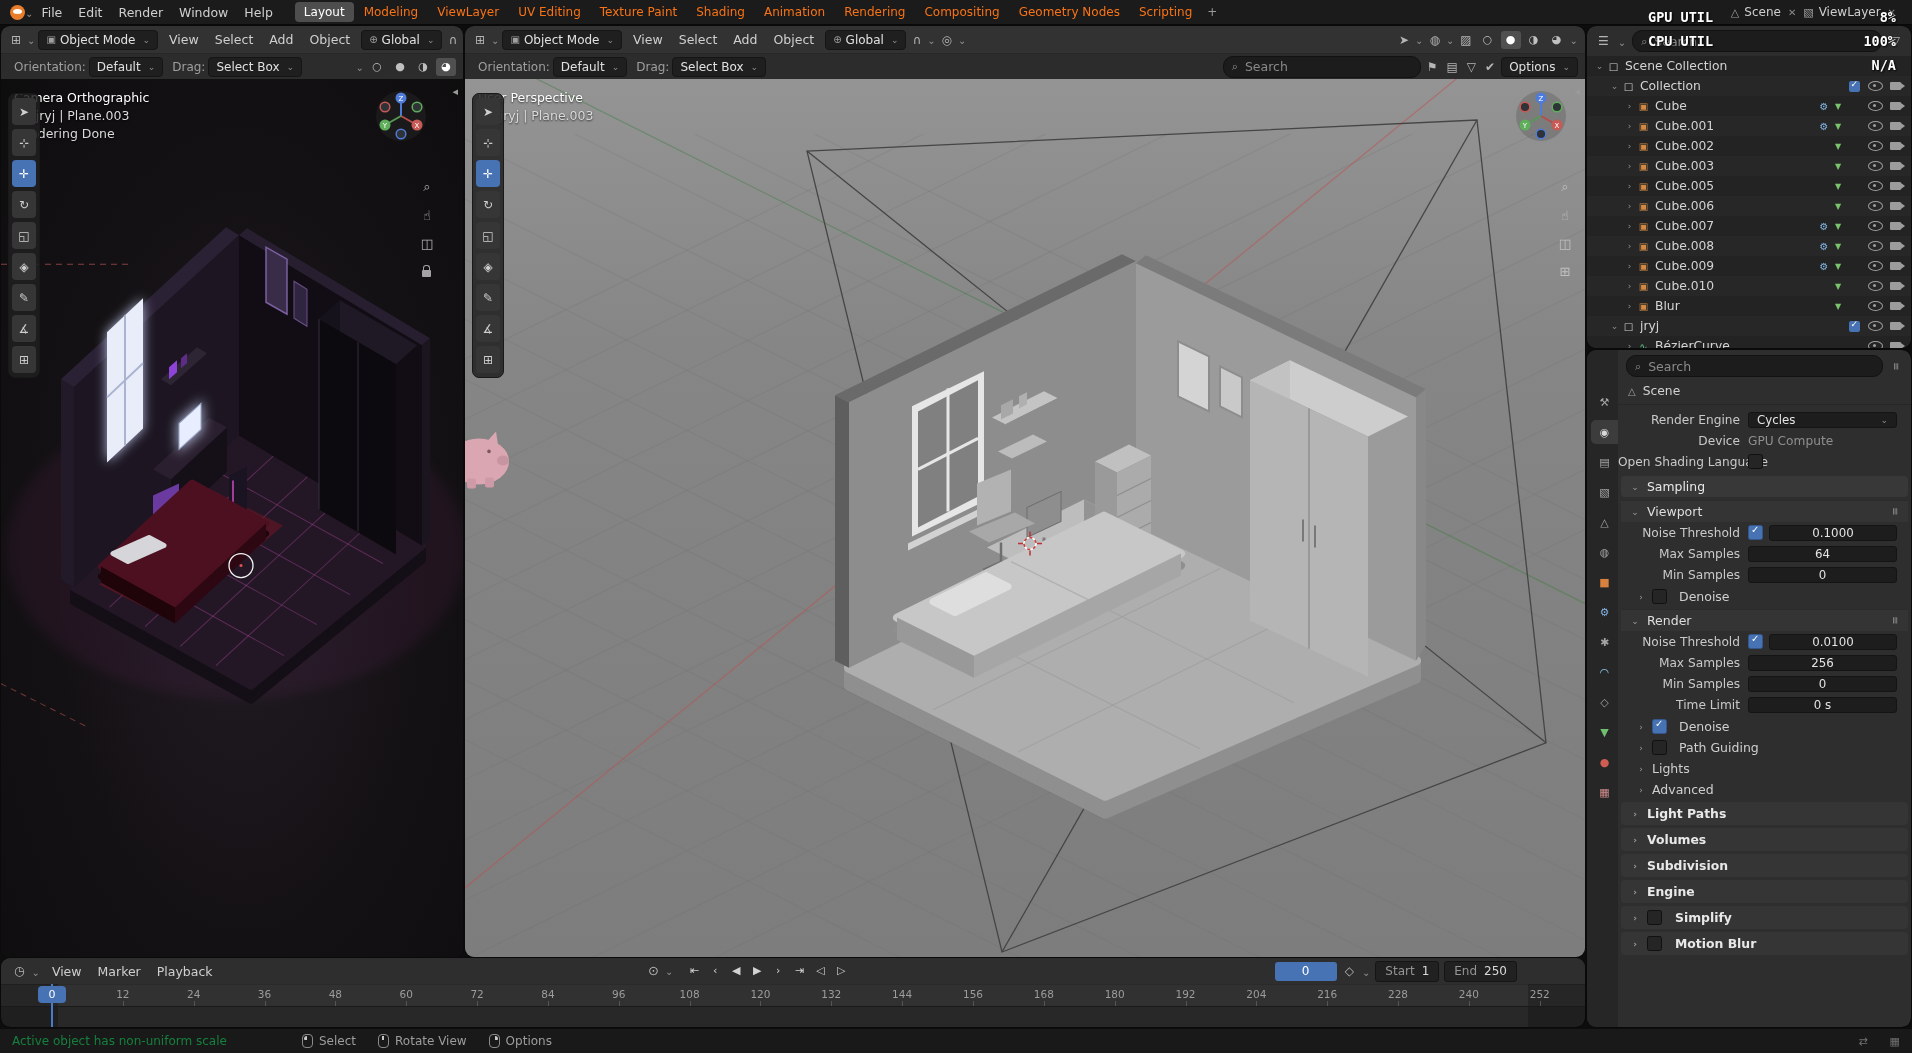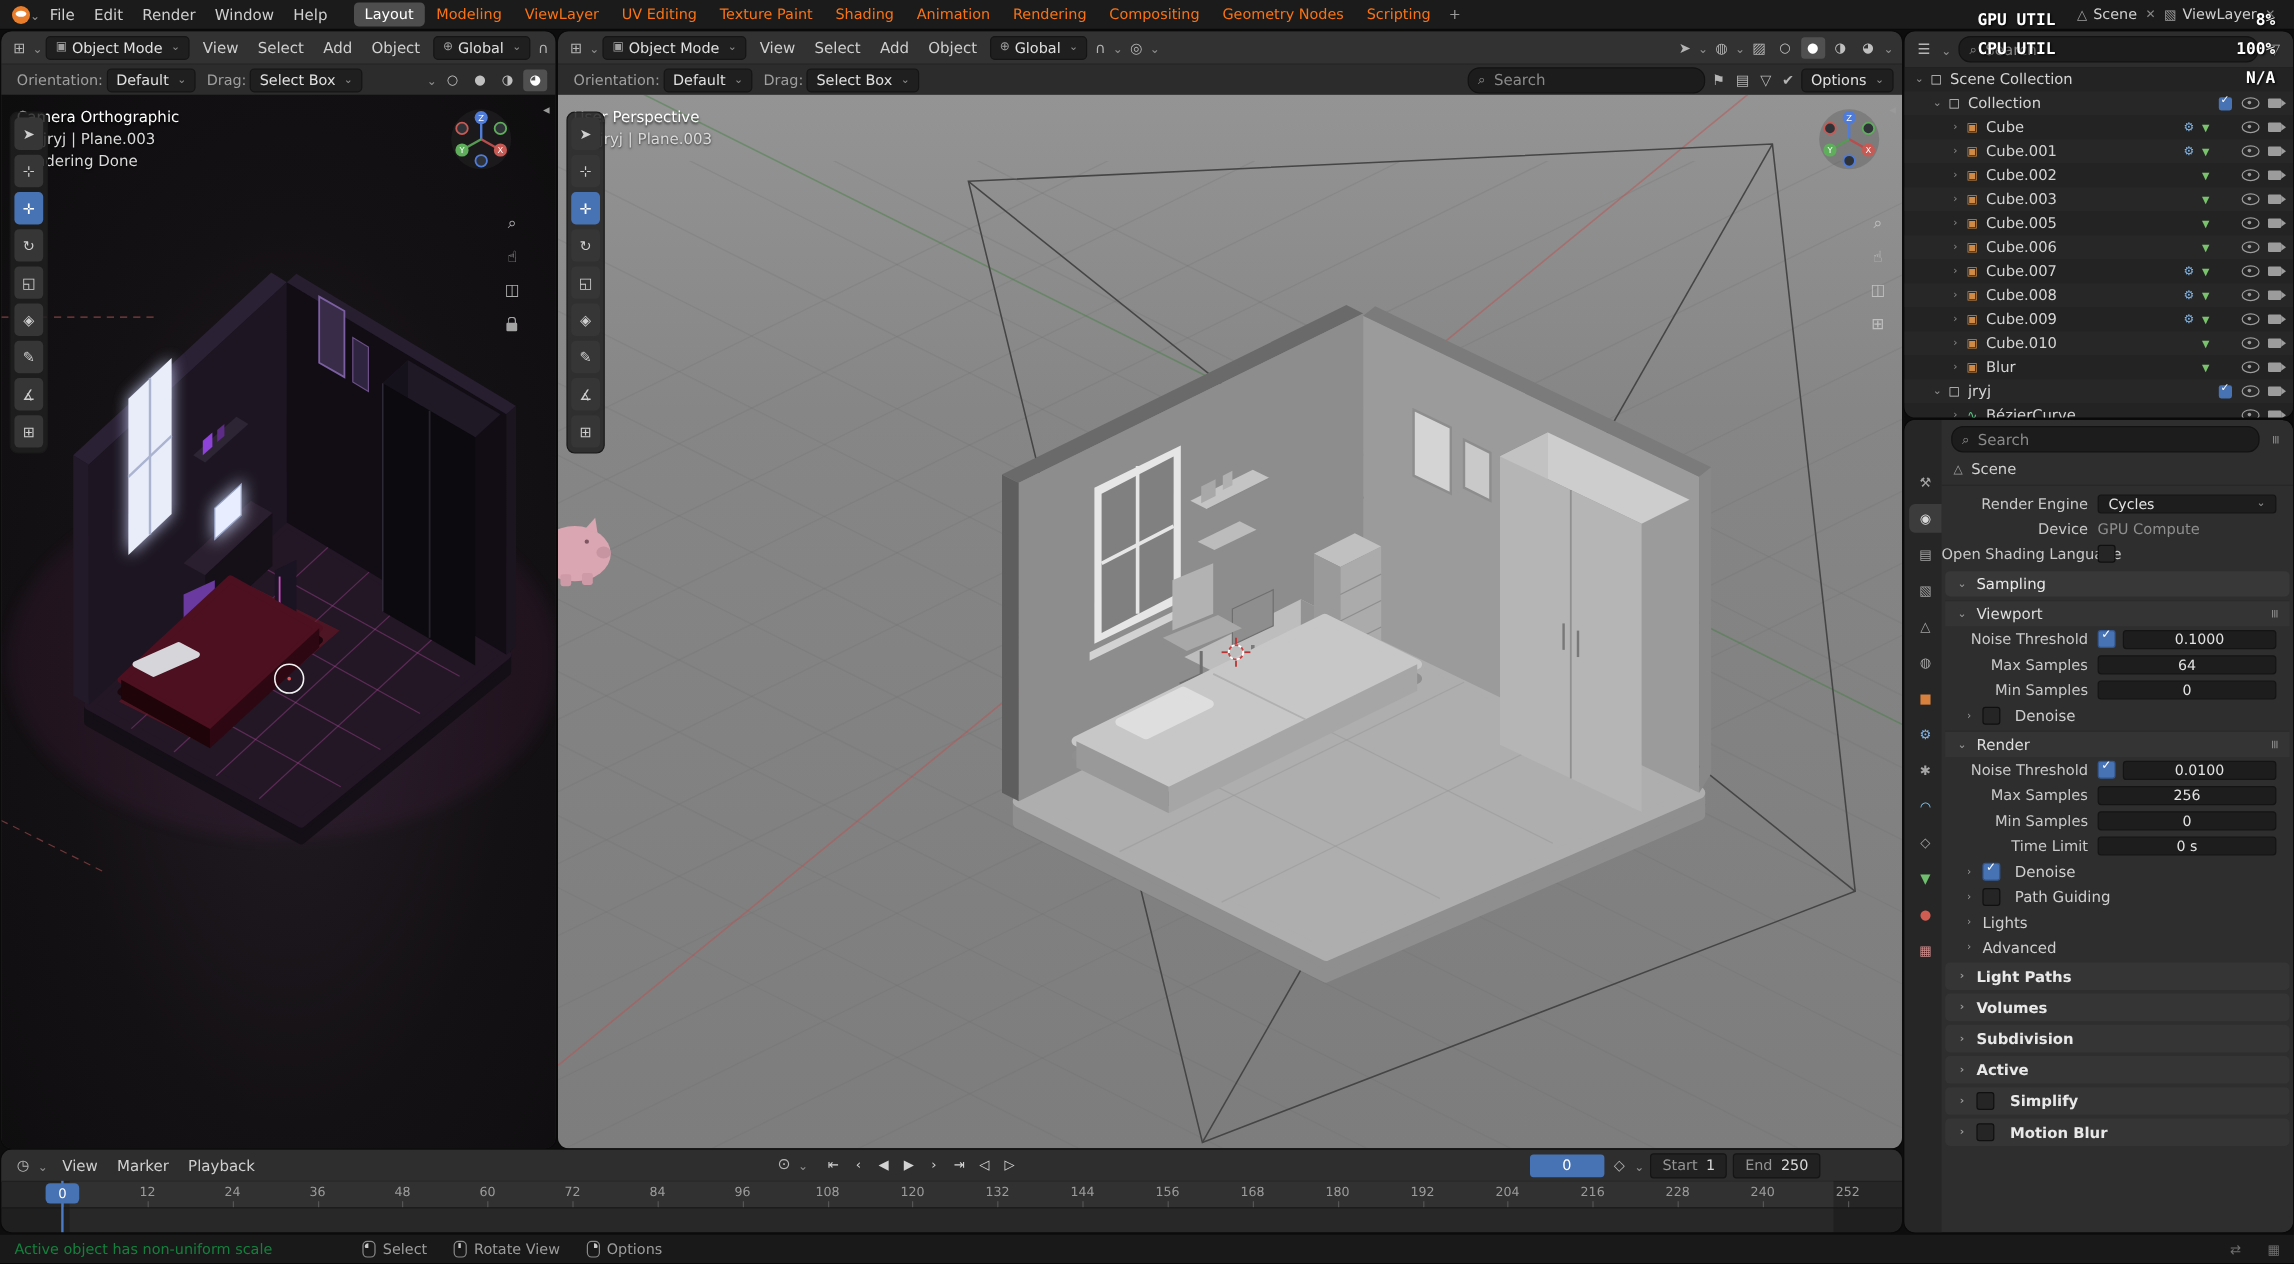--- a/index.html
+++ b/index.html
@@ -984,21 +984,21 @@
             <span>Volumes</span>
           </div>
           <div class="pshead solo">
             <span class="parr cl"></span>
 
             <span>Subdivision</span>
           </div>
           <div class="pshead solo">
             <span class="parr cl"></span>
 
-            <span>Active</span>
+            <span>Engine</span>
           </div>
           <div class="pshead solo">
             <span class="parr cl"></span>
             <span class="pcb"></span>
             <span>Simplify</span>
           </div>
           <div class="pshead solo">
             <span class="parr cl"></span>
             <span class="pcb"></span>
             <span>Motion Blur</span>

